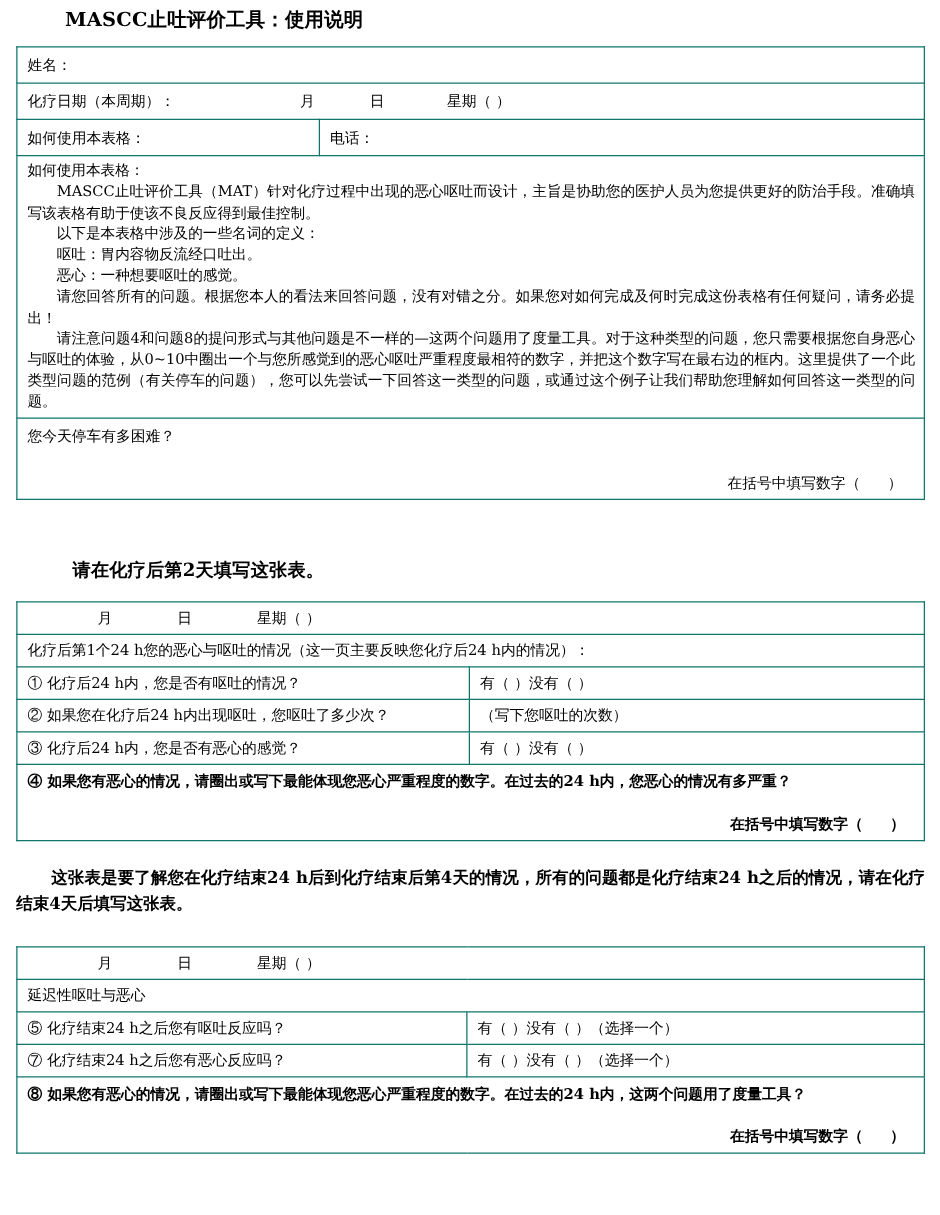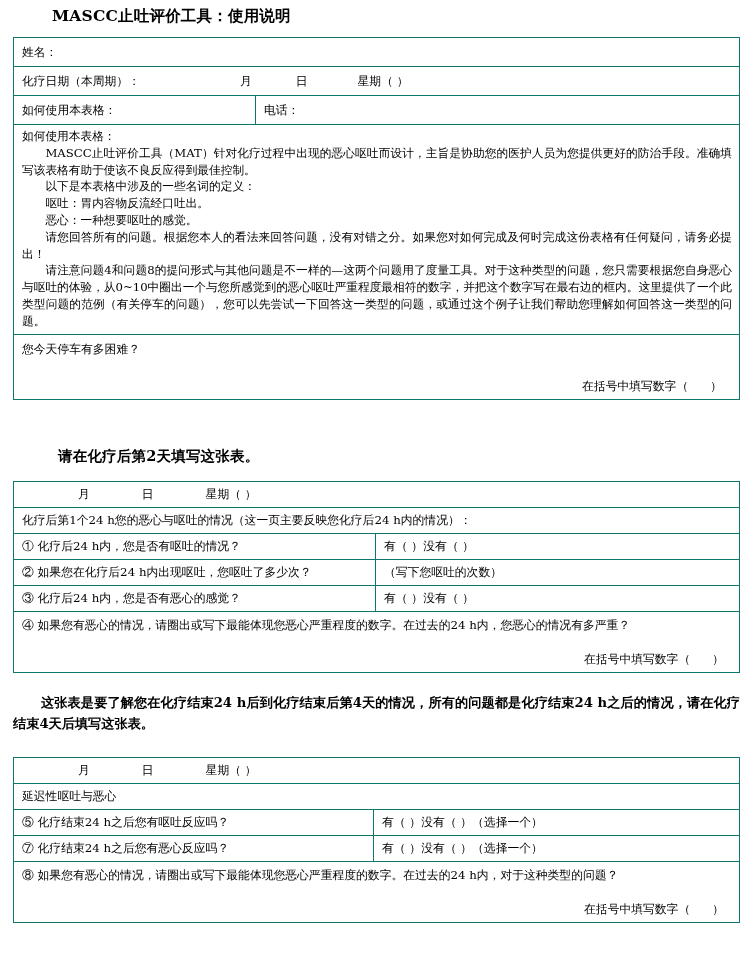--- a/index.html
+++ b/index.html
@@ -131,20 +131,21 @@
   .dateline-cell { text-align: left; padding-left: 8px !important; text-decoration: underline; }
   .dateline-inner { display: inline-block; padding-left: 56px; }
   .dl-gap-1 { display: inline-block; width: 52px; }
   .dl-gap-2 { display: inline-block; width: 52px; }
 
   .full-row-cell { }
   .scale-cell {
     height: 48px !important;
     vertical-align: top !important;
     padding-top: 5px !important;
+    font-weight: bold;
   }
   .scale-q { display: block; }
   .scale-answer {
     display: block;
     text-align: right;
     margin-top: 17px;
     padding-right: 8px;
   }
 
   
@@ -253,20 +254,20 @@
       <tr>
         <td>⑤ 化疗结束24 h之后您有呕吐反应吗？</td>
         <td>有（ ）没有（  ）（选择一个）</td>
       </tr>
       <tr>
         <td>⑦ 化疗结束24 h之后您有恶心反应吗？</td>
         <td>有（ ）没有（  ）（选择一个）</td>
       </tr>
       <tr>
         <td colspan="2" class="scale-cell">
-          <span class="scale-q">⑧ 如果您有恶心的情况，请圈出或写下最能体现您恶心严重程度的数字。在过去的24 h内，对于这种类型的问题？</span>
+          <span class="scale-q">⑧ 如果您有恶心的情况，请圈出或写下最能体现您恶心严重程度的数字。在过去的24 h内，这两个问题用了度量工具？</span>
           <span class="scale-answer"><span>在括号中填写数字（</span><span class="paren-wide"></span><span>）</span></span>
         </td>
       </tr>
     </tbody>
   </table>
 
 </div>
 
 </body></html>

